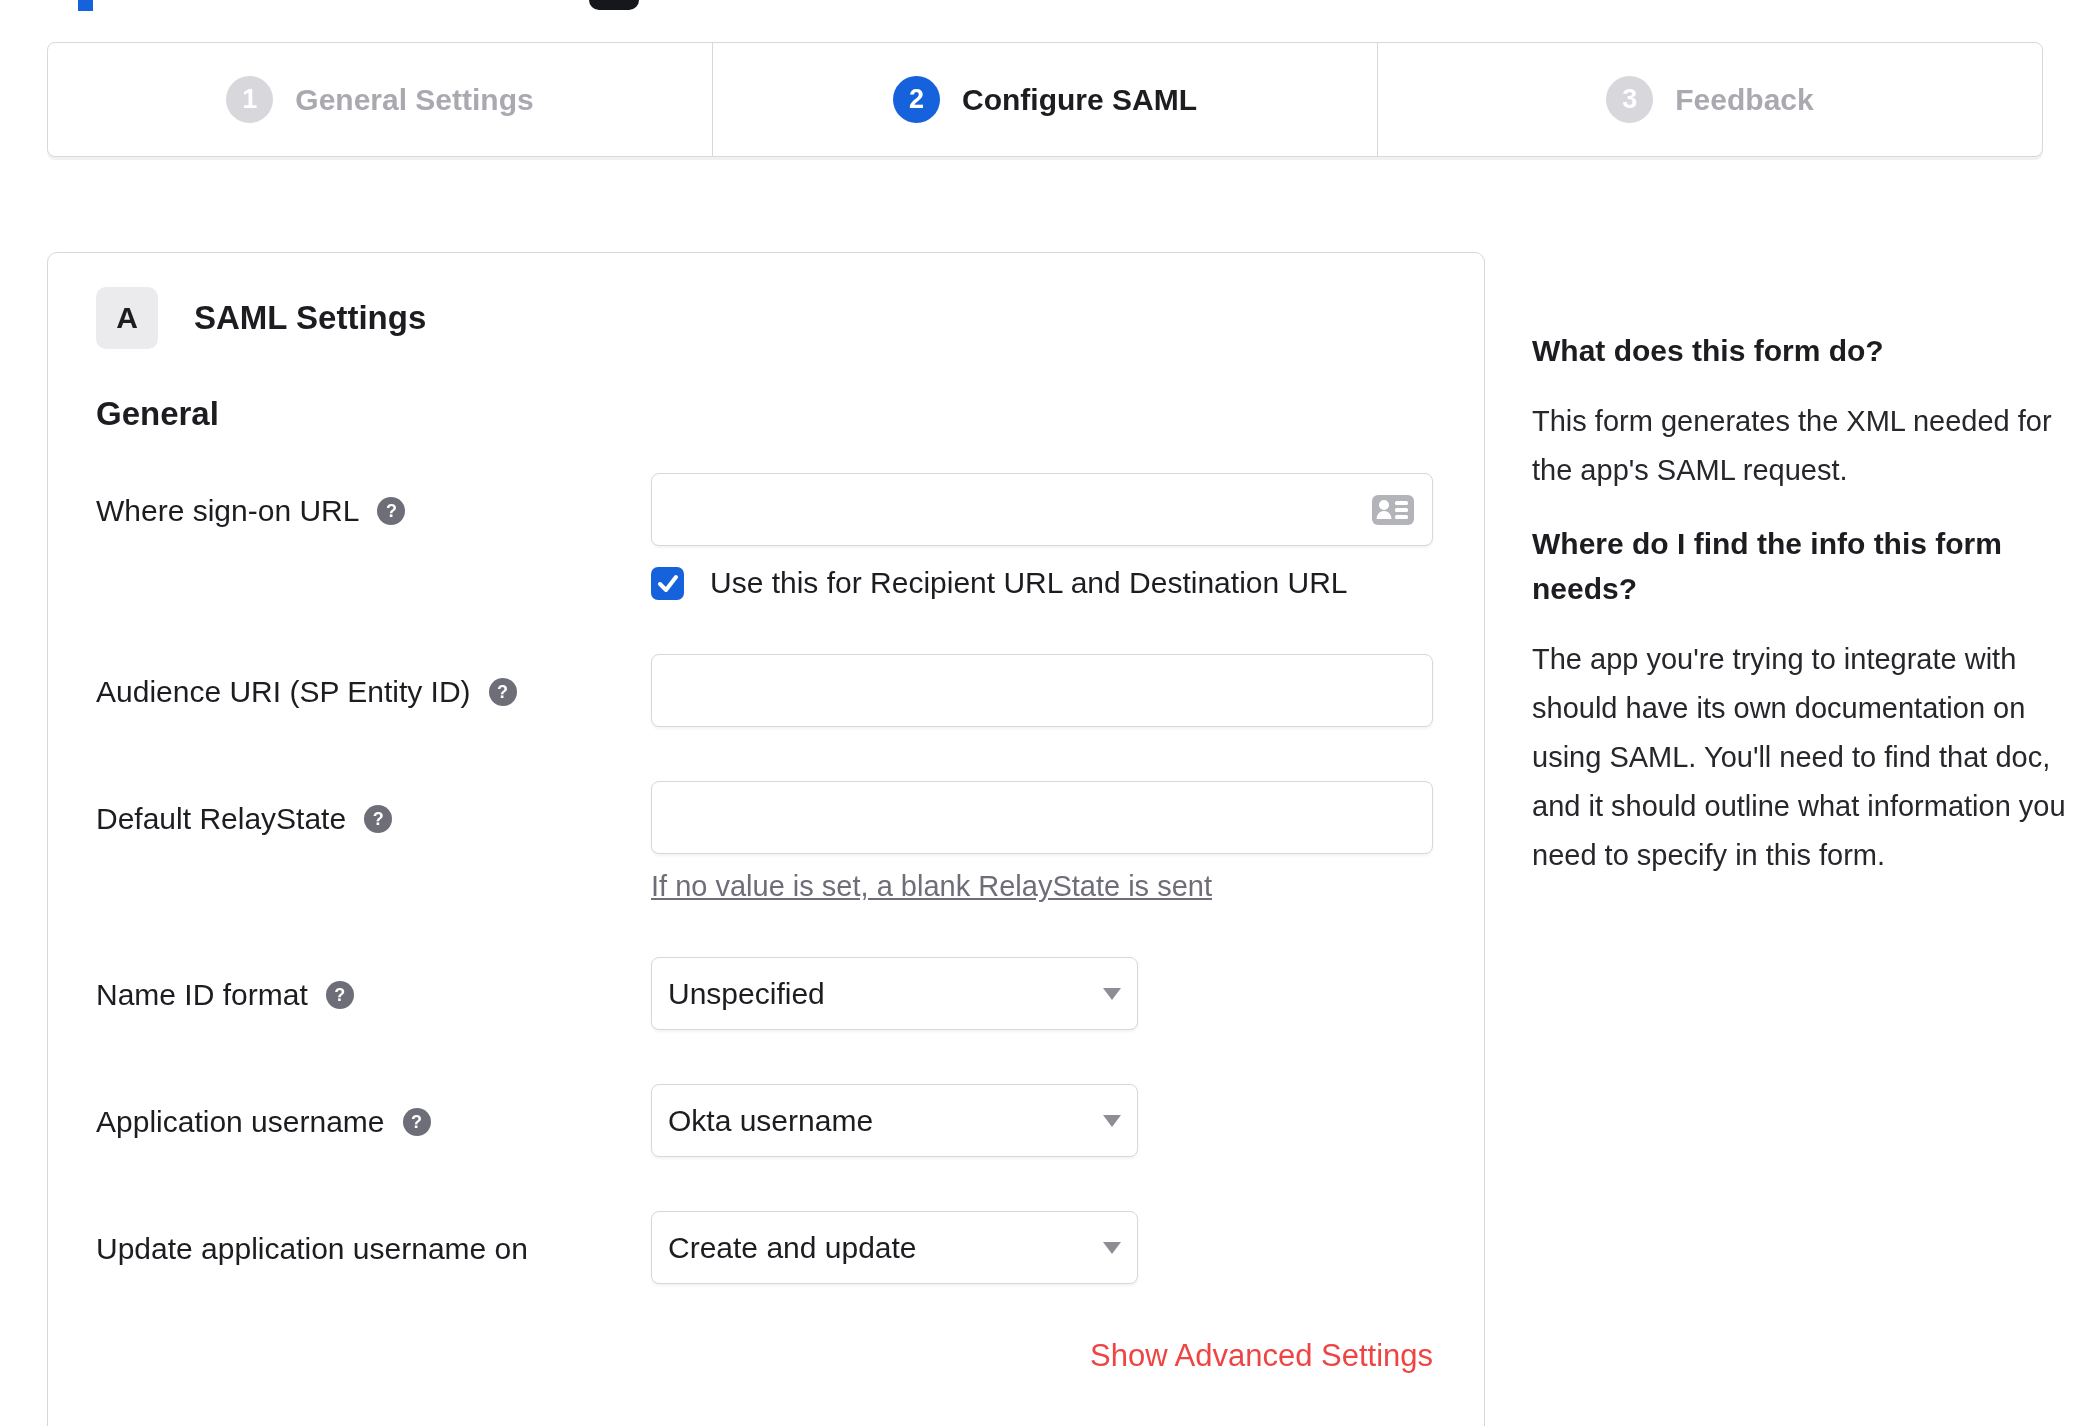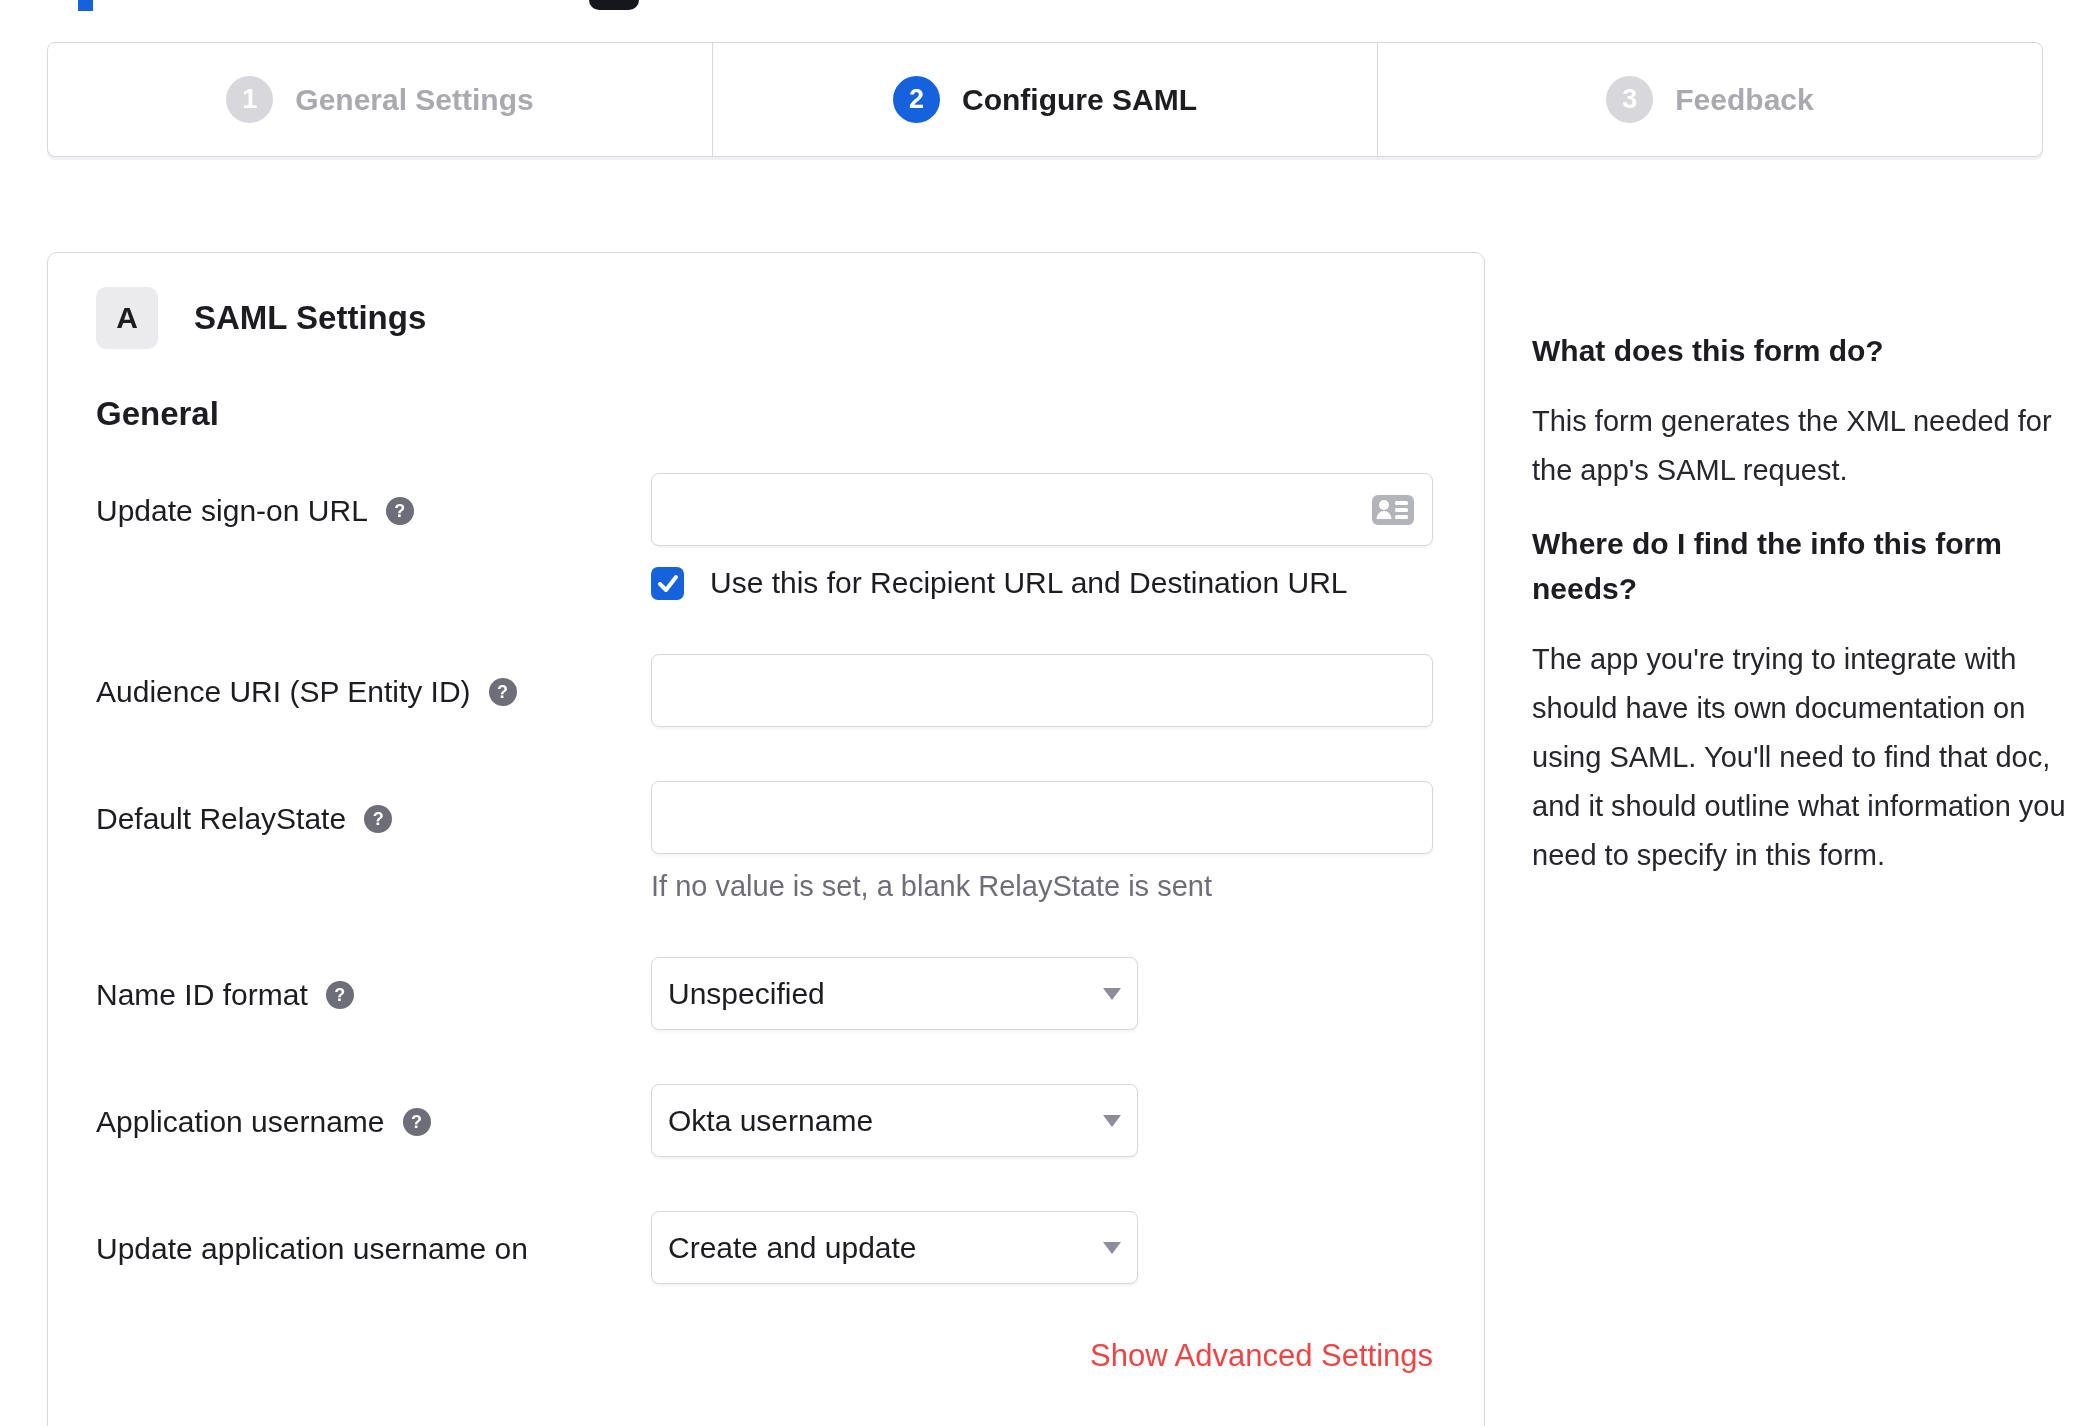--- a/index.html
+++ b/index.html
@@ -73,21 +73,21 @@
     box-shadow:0 2px 3px rgba(29,29,33,0.05);
   }
   .card-icon { position:absolute; right:18px; top:19px; }
 
   .checkbox-row { display:flex; align-items:center; gap:26px; margin-top:20px; font-size:30px; }
   .checkbox {
     width:33px; height:33px; border-radius:7px; background:#1662dd; flex:none;
     display:flex; align-items:center; justify-content:center; cursor:pointer;
   }
 
-  .helper-text { margin-top:16px; font-size:29px; color:#6e6e78; }
+  .helper-text { margin-top:16px; font-size:29px; color:#6e6e78;text-decoration:underline; }
 
   .select {
     width:487px; height:73px; border:1px solid #d7d7dc; border-radius:8px; background:#fff;
     display:flex; align-items:center; justify-content:space-between;
     padding:0 16px; font-size:30px; color:#1d1d21; cursor:pointer;
     box-shadow:0 2px 3px rgba(29,29,33,0.05);
   }
   .select-arrow {
     width:0; height:0; flex:none;
     border-left:9px solid transparent; border-right:9px solid transparent;
@@ -140,21 +140,21 @@
       </div>
       <span class="panel-title">SAML Settings</span>
     </div>
 
     <div class="section-heading">General</div>
 
     <div class="form">
 
       <div class="row">
         <div class="label-col">
-          <span>Update sign-on URL</span>
+          <span>Where sign-on URL</span>
           <span class="help-icon">?</span>
         </div>
         <div class="control-col">
           <div class="input-wrap">
             <input class="text-input" type="text" value="" style="">
             <span class="card-icon">
               <svg width="44" height="36" viewBox="0 0 44 36">
                 <rect x="1" y="3" width="42" height="30" rx="6" fill="#b3b3ba"></rect>
                 <circle cx="13" cy="13" r="5" fill="#ffffff"></circle>
                 <path d="M5.5 27 q1 -8 7.5 -8 q6.5 0 7.5 8 Z" fill="#ffffff"></path>

